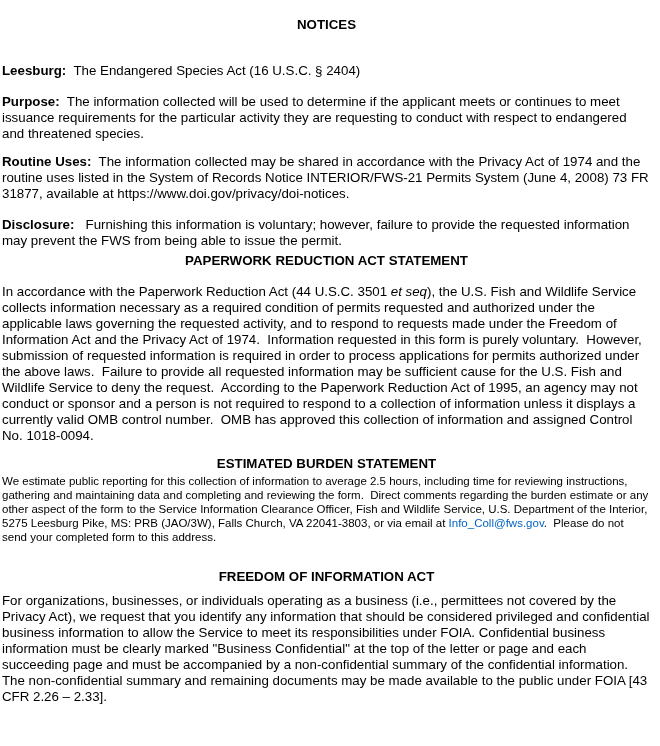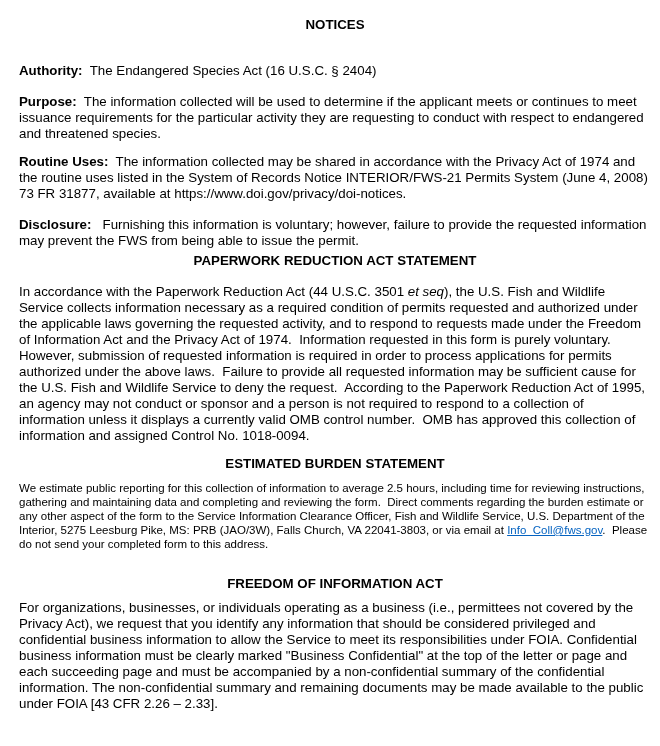--- a/index.html
+++ b/index.html
@@ -6,21 +6,21 @@
   body {
     width: 660px;
     height: 746px;
     background: #ffffff;
     overflow: hidden;
   }
   .page {
     box-sizing: border-box;
     width: 660px;
     height: 746px;
-    padding: 17px 9px 0 19px;
+    padding: 17px 9px 0 2px;
     font-family: "Liberation Sans", sans-serif;
     color: #000000;
   }
   .heading {
     font-size: 13.3px;
     line-height: 16px;
     font-weight: bold;
     text-align: center;
     margin: 0;
   }
@@ -31,41 +31,40 @@
     white-space: pre-wrap;
   }
   .para.small {
     font-size: 11.5px;
     line-height: 14px;
   }
   .label { font-weight: bold; }
   .italic { font-style: italic; margin-top: 40px; }
   a.email-link {
     color: #0563C1;
-    text-decoration: underline;
     cursor: pointer;
   }
   .mb30 { margin-bottom: 30px; }
   .mb25 { margin-bottom: 25px; }
   .mb15 { margin-bottom: 15px; }
   .mb14 { margin-bottom: 14px; }
   .mb12 { margin-bottom: 12px; }
   .mb10 { margin-bottom: 8px; }
-  .mb9  { margin-bottom: 9px; }
+  .mb9  { margin-bottom: 2px; }
   .mb8  { margin-bottom: 4px; }
 </style>
 </head>
 <body>
 
 <div class="page">
 
   <h1 class="heading mb30">NOTICES</h1>
 
 
-  <p class="para mb15"><span class="label">Authority:</span><span>  The Endangered Species Act (16 U.S.C. § 2404)</span></p>
+  <p class="para mb15"><span class="label">Leesburg:</span><span>  The Endangered Species Act (16 U.S.C. § 2404)</span></p>
 
   <p class="para mb12"><span class="label">Purpose:</span><span>  The information collected will be used to determine if the applicant meets or continues to meet issuance requirements for the particular activity they are requesting to conduct with respect to endangered and threatened species.</span></p>
 
   <p class="para mb15"><span class="label">Routine Uses:</span><span>  The information collected may be shared in accordance with the Privacy Act of 1974 and the routine uses listed in the System of Records Notice INTERIOR/FWS-21 Permits System (June 4, 2008) 73 FR 31877, available at https://www.doi.gov/privacy/doi-notices.</span></p>
 
   <p class="para mb8"><span class="label">Disclosure:</span><span>   Furnishing this information is voluntary; however, failure to provide the requested information may prevent the FWS from being able to issue the permit.</span></p>
 
   <h2 class="heading mb15">PAPERWORK REDUCTION ACT STATEMENT</h2>
 
   <p class="para mb12"><span>In accordance with the Paperwork Reduction Act (44 U.S.C. 3501 </span><span class="italic">et seq</span><span>), the U.S. Fish and Wildlife Service collects information necessary as a required condition of permits requested and authorized under the applicable laws governing the requested activity, and to respond to requests made under the Freedom of Information Act and the Privacy Act of 1974.  Information requested in this form is purely voluntary.  However, submission of requested information is required in order to process applications for permits authorized under the above laws.  Failure to provide all requested information may be sufficient cause for the U.S. Fish and Wildlife Service to deny the request.  According to the Paperwork Reduction Act of 1995, an agency may not conduct or sponsor and a person is not required to respond to a collection of information unless it displays a currently valid OMB control number.  OMB has approved this collection of information and assigned Control No. 1018-0094.</span></p>

